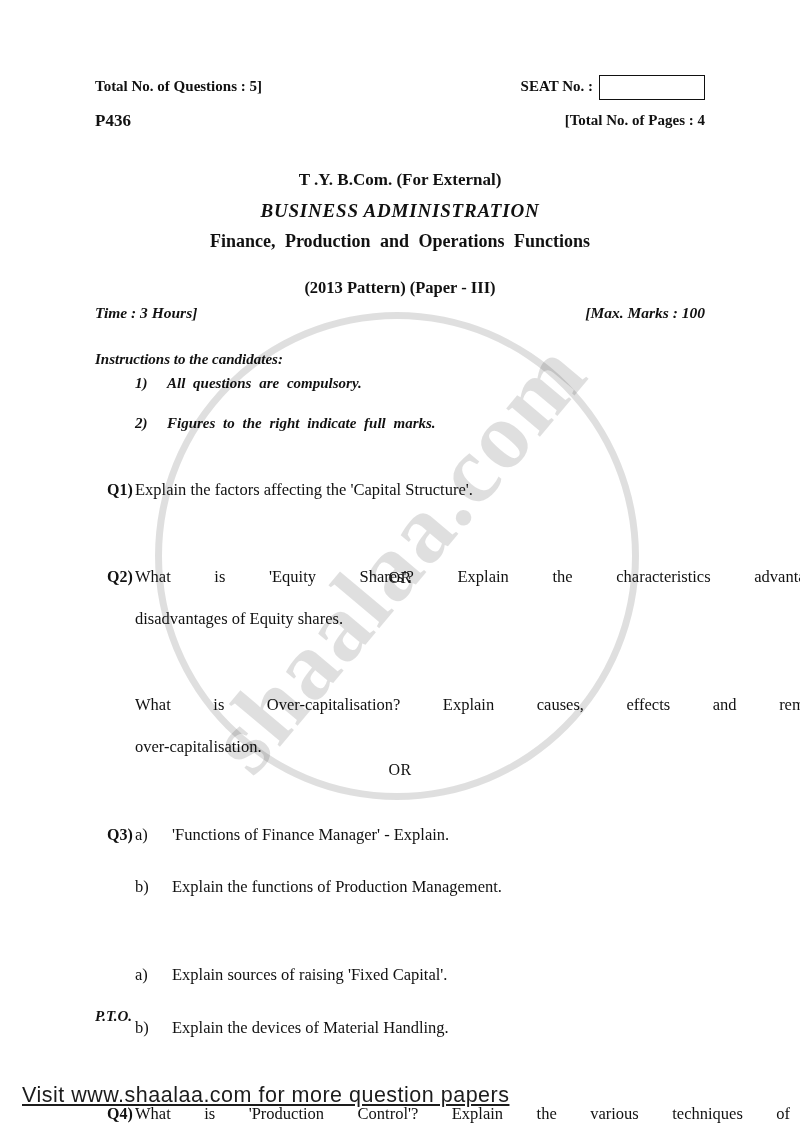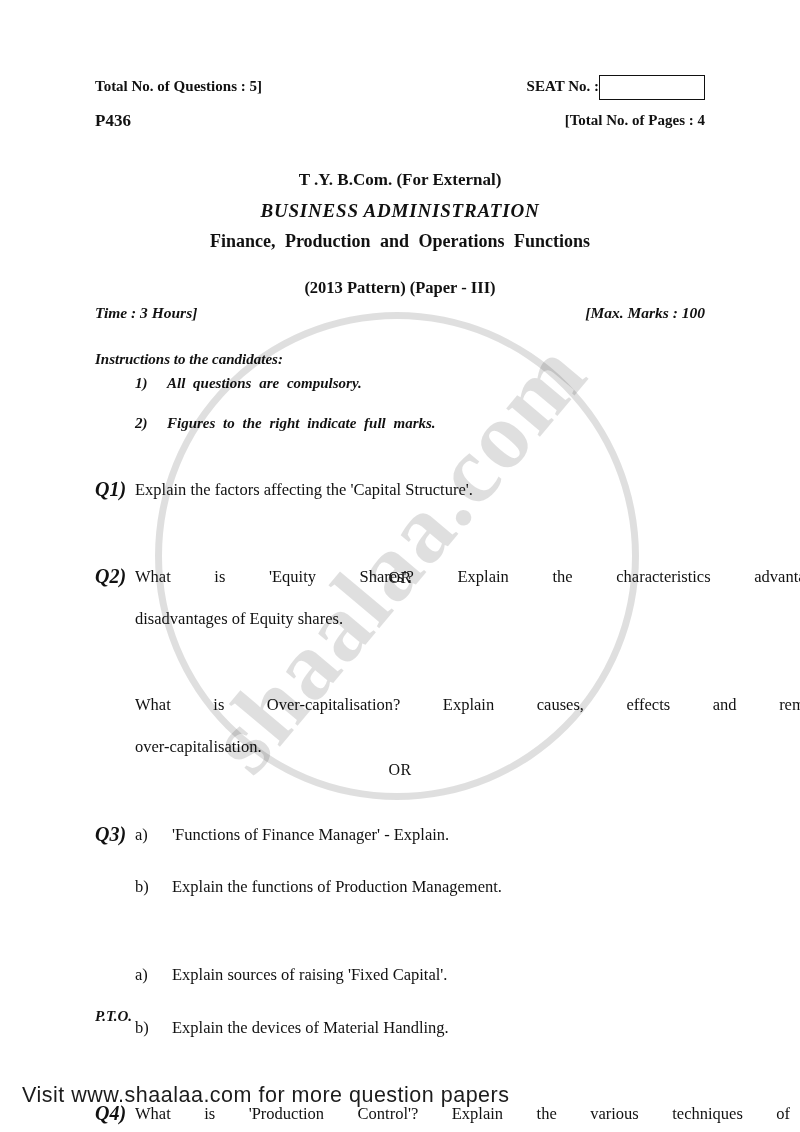--- a/index.html
+++ b/index.html
@@ -12,21 +12,21 @@
     color: #111;
   }
   .abs { position: absolute; }
   .content { left: 95px; right: 95px; }
   .row { display: flex; justify-content: space-between; align-items: flex-start; }
   .center { left: 0; right: 0; text-align: center; }
   .bi { font-weight: bold; font-style: italic; }
 
   .hdr-small { font-size: 15px; font-weight: bold; line-height: 18px; }
   .paper-code { font-size: 17px; font-weight: bold; line-height: 20px; }
-  .seat-wrap { display: flex; align-items: flex-start; }
+  .seat-wrap { display: flex; align-items: flex-start; gap: 6px; }
   .seat-box {
     width: 106px; height: 25px;
     border: 1.6px solid #111;
     background: #fff;
     box-sizing: border-box;
     margin-top: -2px;
   }
 
   .exam-code { font-size: 19px; font-weight: bold; }
   .t-course  { font-size: 17px; font-weight: bold; }
@@ -34,32 +34,32 @@
   .t-paper   { font-size: 18px; font-weight: bold; word-spacing: 5px; }
   .t-pattern { font-size: 16.5px; font-weight: bold; }
 
   .meta-line { font-size: 15.5px; line-height: 18px; }
   .instr-head { font-size: 15px; }
   .instr-row { position: relative; font-size: 15px; line-height: 18px; }
   .instr-num { position: absolute; left: 40px; }
   .instr-text { margin-left: 72px; word-spacing: 4px; }
 
   .q-row { position: relative; font-size: 16.5px; line-height: 19px; }
-  .q-label { position: absolute; left: 0; font-weight: bold; font-style: italic; font-size: 20px; }
+  .q-label { position: absolute; left: 12px; font-weight: bold; font-size: 16px; }
   .q-text { margin-left: 40px; margin-right: 0; }
   .q-text-sub { margin-left: 77px; }
   .sub-letter { position: absolute; left: 40px; }
   .justify-line { text-align: justify; text-align-last: justify; }
   .or-line { font-size: 16px; letter-spacing: 0.5px; }
 
   .pto { font-size: 15px; font-weight: bold; font-style: italic; }
 
   .footer-note {
     font-family: "Liberation Sans", "DejaVu Sans", sans-serif;
-    font-size: 21.5px; color: #1c1c1c; letter-spacing: 0.5px;
+    font-size: 21.5px; color: #1c1c1c; letter-spacing: 0.5px; text-decoration: underline;
   }
 
   .watermark {
     position: absolute;
     left: 155px; top: 312px;
     width: 484px; height: 488px;
     border: 7px solid rgba(0,0,0,0.125);
     border-radius: 50%;
     box-sizing: border-box;
     z-index: 0;

